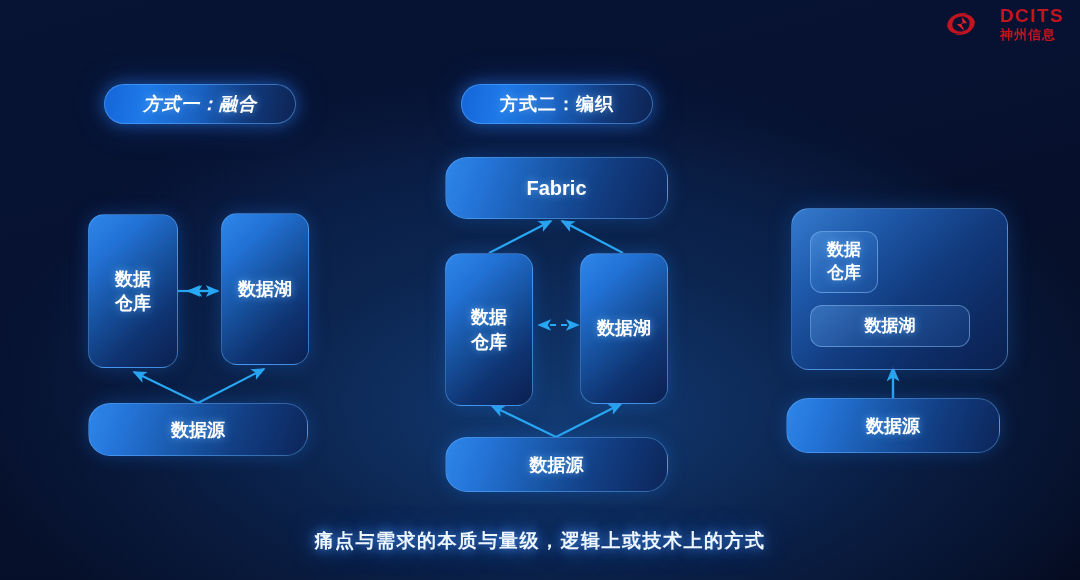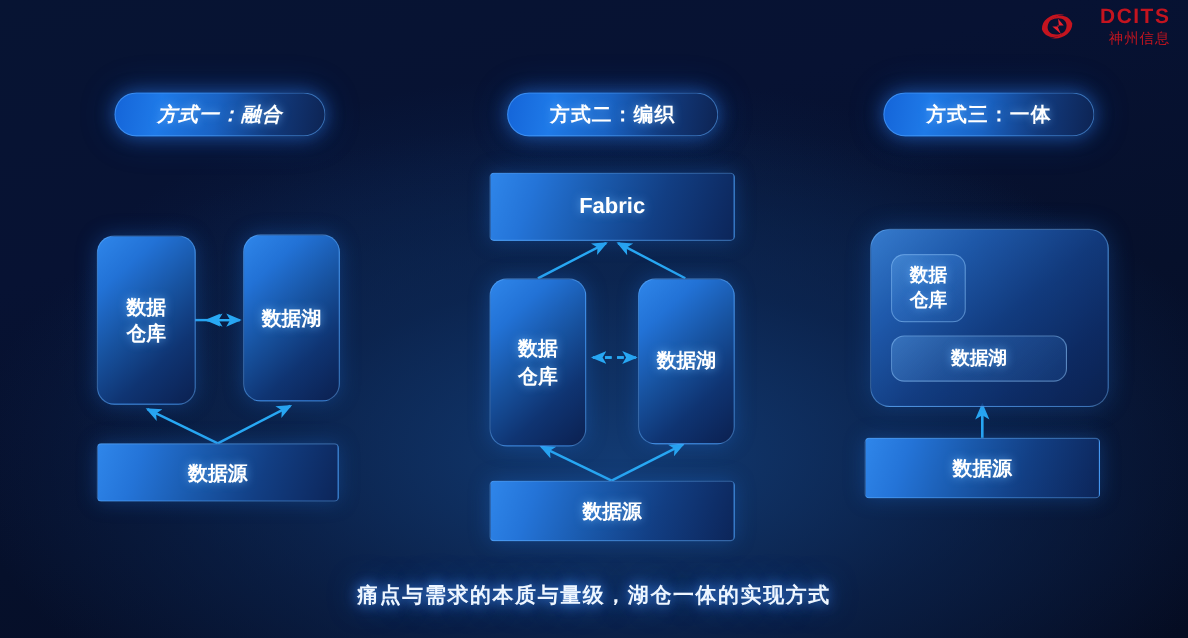--- a/index.html
+++ b/index.html
@@ -37,22 +37,22 @@
     right: 16px; top: 6px;
     display: flex; align-items: center; gap: 20px;
   }
   .logo-mark { width: 38px; height: 34px; display: block; }
   .logo-text { display: flex; flex-direction: column; line-height: 1; }
   .logo-en {
     font-size: 19px; font-weight: bold; color: #c4141f;
     letter-spacing: 1.4px;
   }
   .logo-cn {
-    font-size: 13px; font-weight: normal; color: #c4141f;
-    letter-spacing: 1px; margin-top: 3px; text-align: right;
+    font-size: 13px; font-weight: bold; color: #c4141f;
+    letter-spacing: 1px; margin-top: 3px;
   }
 
   
   .pill {
     position: absolute;
     height: 40px;
     border-radius: 22px;
     display: flex; align-items: center; justify-content: center;
     font-size: 18px; font-weight: bold; color: #ffffff;
     letter-spacing: 1px;
@@ -80,21 +80,21 @@
     border-radius: 16px;
     font-size: 18px;
     line-height: 1.35;
     background: linear-gradient(138deg, #2f86ea 0%, #2272d6 22%, #17529f 48%, #0f3472 72%, #0b2050 100%);
     border: 1px solid rgba(105,180,255,0.45);
     box-shadow: 0 0 18px rgba(30,110,210,0.35);
   }
 
   
   .card-wide {
-    border-radius: 4px;
+    border-radius: 22px;
     font-size: 18px;
     background: linear-gradient(110deg, #2f86ea 0%, #2474d8 18%, #1a5aad 42%, #123e83 68%, #0c2559 100%);
     border: 1px solid rgba(105,180,255,0.42);
     box-shadow: 0 0 18px rgba(30,110,210,0.35);
   }
 
   
   .card-container {
     border-radius: 18px;
     background: linear-gradient(140deg, rgba(62,140,230,0.85) 0%, rgba(36,104,196,0.80) 26%, rgba(20,66,140,0.82) 54%, rgba(14,46,106,0.85) 78%, rgba(11,34,82,0.88) 100%);
@@ -140,21 +140,20 @@
       <path d="M23 11 L29 18 L22 18 L26 27 L17 19 L24 19 Z" fill="#e8202c"></path>
     </svg>
     <div class="logo-text">
       <span class="logo-en">DCITS</span>
       <span class="logo-cn">神州信息</span>
     </div>
   </div>
 
   <div class="pill" style="left:104px; top:84px; width:192px;font-style:italic;">方式一：融合</div>
   <div class="pill" style="left:461px; top:84px; width:192px;">方式二：编织</div>
-  <div class="pill" style="left:803px; top:84px; width:192px;">方式三：一体</div>
 
   <svg class="arrows">
     <defs>
       <marker id="ah" markerWidth="7" markerHeight="7" refX="5.6" refY="3.1" orient="auto">
         <path d="M0,0.4 L6.4,3.1 L0,5.8 L1.6,3.1 Z" fill="#29aaf5"></path>
       </marker>
       <marker id="ah2" markerWidth="7" markerHeight="7" refX="5.6" refY="3.1" orient="auto">
         <path d="M0,0.4 L6.4,3.1 L0,5.8 L1.6,3.1 Z" fill="#29aaf5"></path>
       </marker>
     </defs>
@@ -239,15 +238,15 @@
     </div>
     <div class="node card-inner" style="left:18px; top:96px; width:160px; height:42px;">
       <span>数据湖</span>
     </div>
   </div>
 
   <div class="node card-wide" style="left:786px; top:398px; width:214px; height:55px;">
     <span>数据源</span>
   </div>
 
-  <div class="caption">痛点与需求的本质与量级，湖仓一体的实现方式</div>
+  <div class="caption">痛点与需求的本质与量级，逻辑上或技术上的方式</div>
 
 </div>
 
 </body></html>

